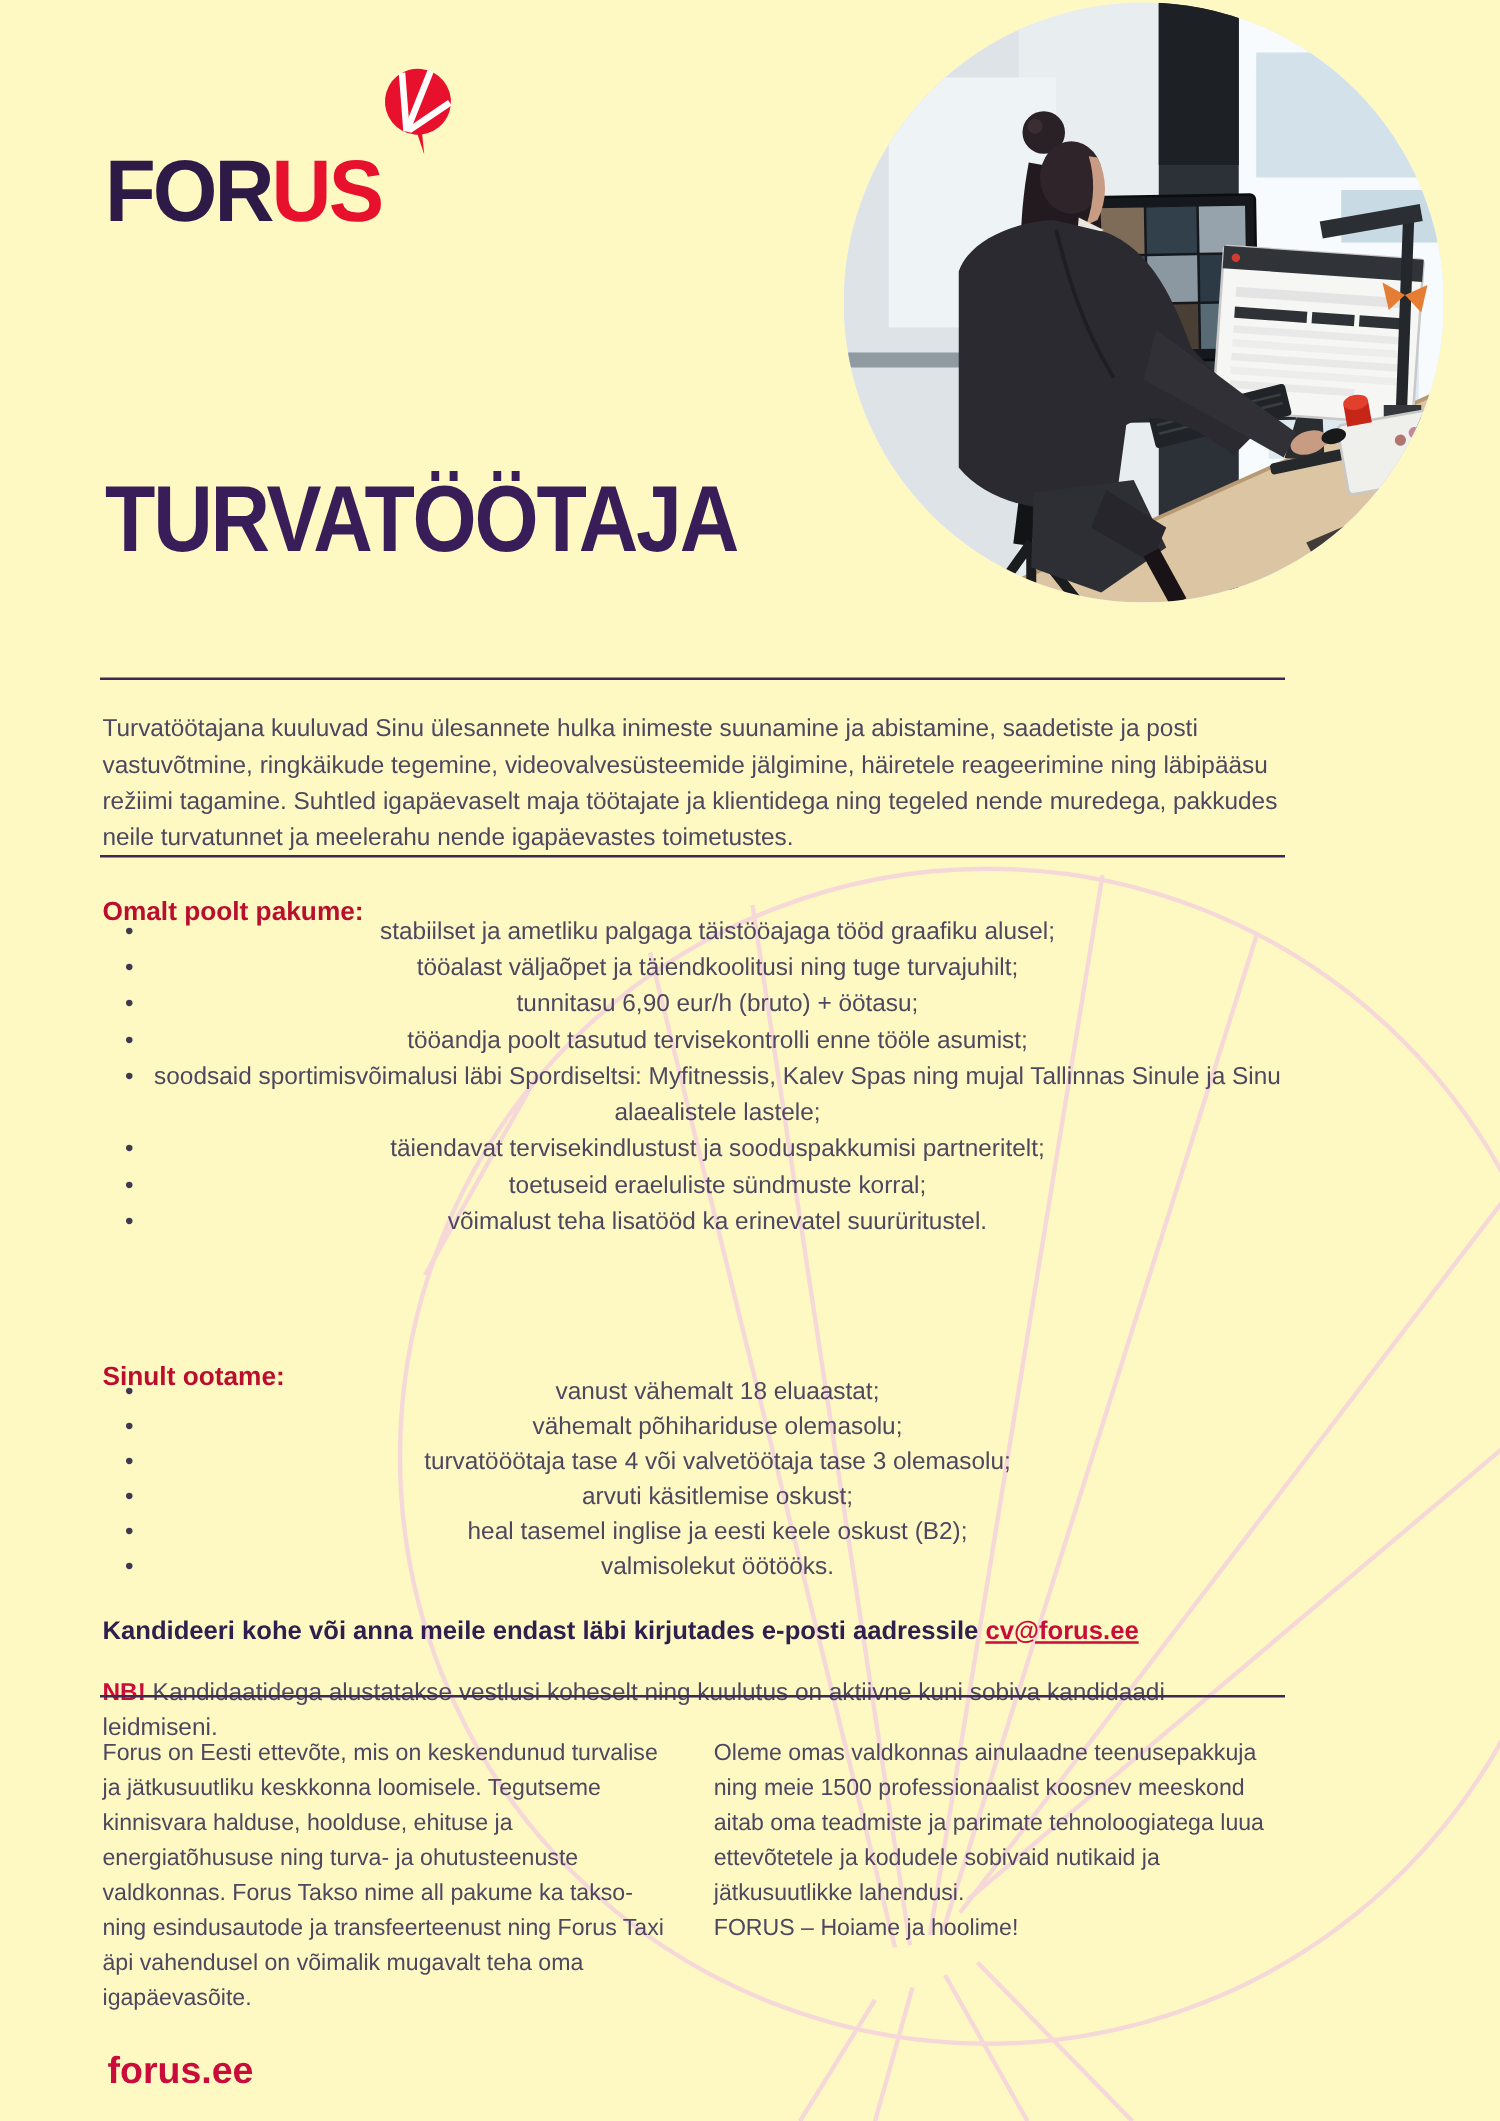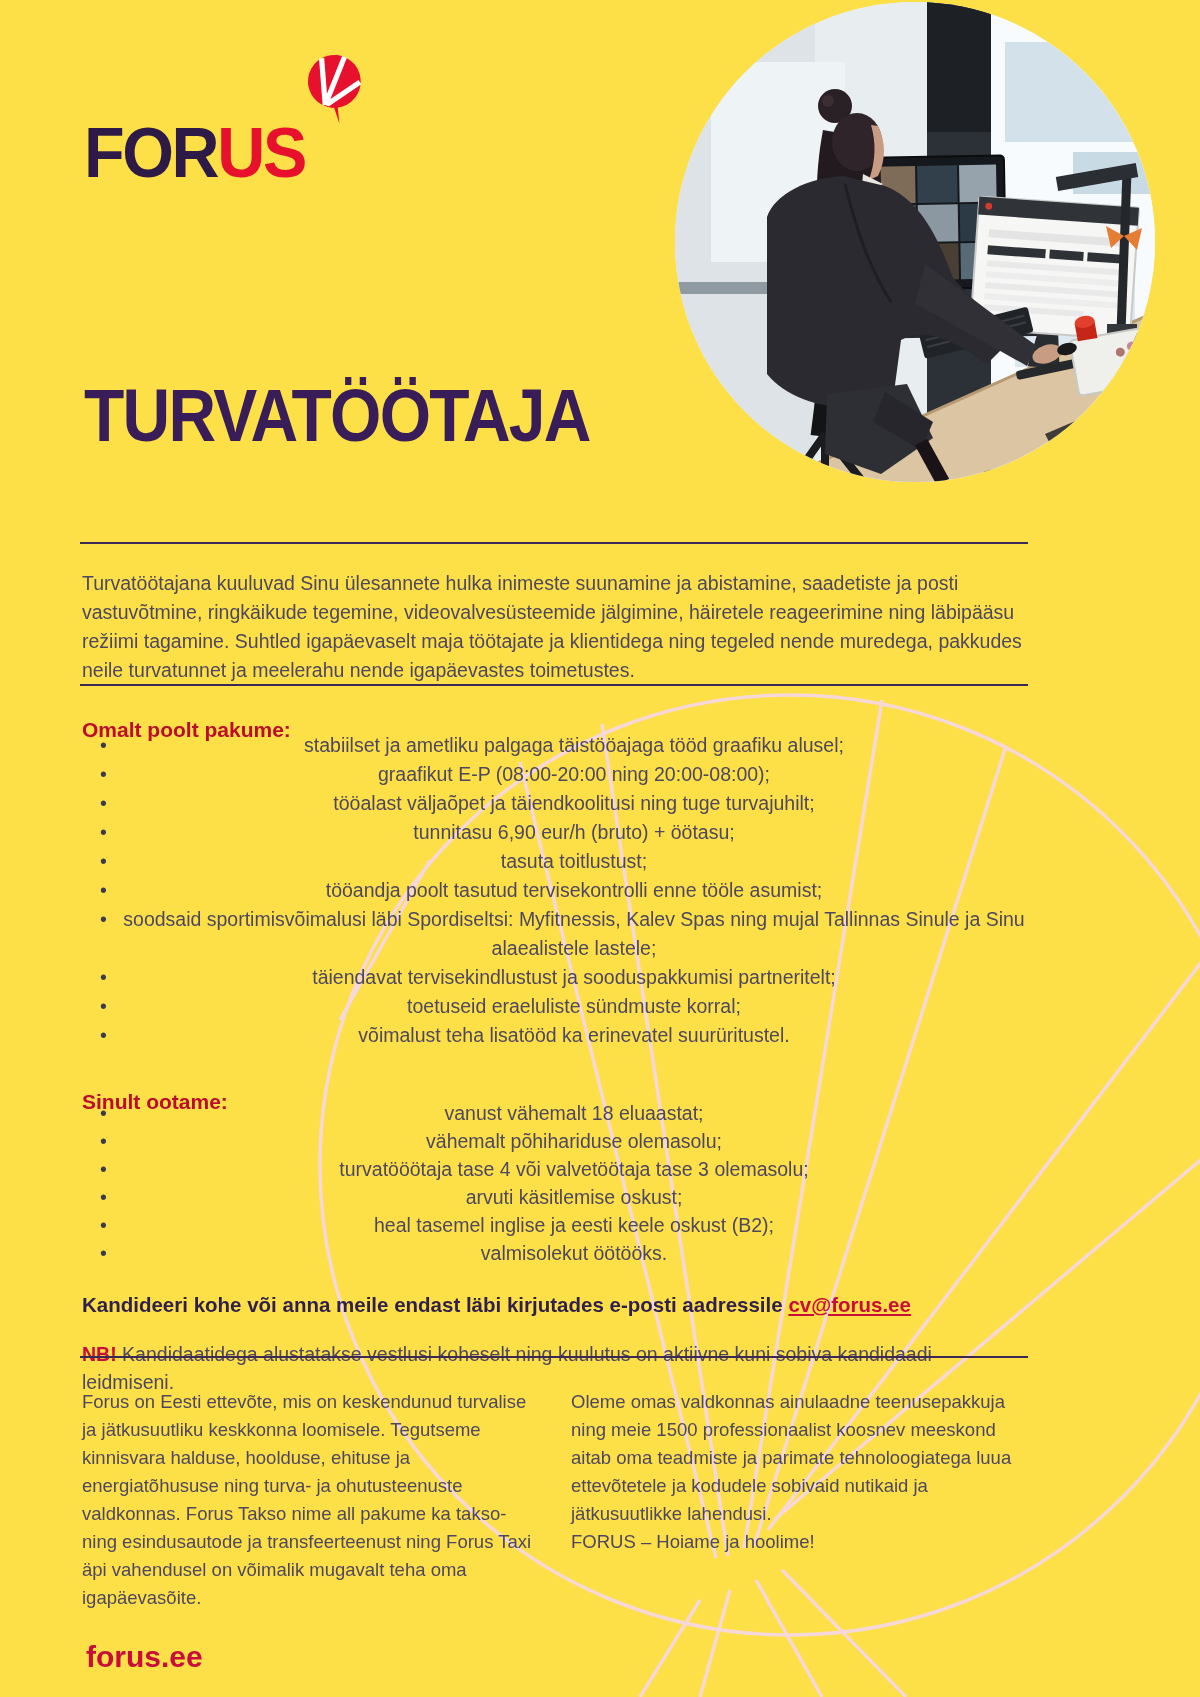--- a/index.html
+++ b/index.html
@@ -1,18 +1,18 @@
 <!DOCTYPE html>
 <html><head>
 <meta charset="utf-8">
 <style>
   html,body{margin:0;padding:0;background:#888;}
   .page{
     position:relative;width:1200px;height:1697px;margin:0 auto;
-    background:#fde047;overflow:hidden;
+    background:#fef9c3;overflow:hidden;
     font-family:"Liberation Sans",sans-serif;color:#4e4760;
   }
   
   #watermark{position:absolute;left:0;top:0;width:1200px;height:1697px;pointer-events:none;}
   
   #logo-text{position:absolute;left:84px;top:118px;font-size:70px;font-weight:bold;
     letter-spacing:-2.5px;line-height:1;transform:scaleX(.95);transform-origin:left top;white-space:nowrap;}
   #logo-text .for{color:#2d1a47;}
   #logo-text .us{color:#e8112d;}
   #logo-icon{position:absolute;left:302px;top:50px;width:66px;height:78px;}
@@ -182,24 +182,22 @@
 
   <h1 id="title">TURVATÖÖTAJA</h1>
 
   <div id="hr1" class="rule"></div>
   <p id="intro">Turvatöötajana kuuluvad Sinu ülesannete hulka inimeste suunamine ja abistamine, saadetiste ja posti vastuvõtmine, ringkäikude tegemine, videovalvesüsteemide jälgimine, häiretele reageerimine ning läbipääsu režiimi tagamine. Suhtled igapäevaselt maja töötajate ja klientidega ning tegeled nende muredega, pakkudes neile turvatunnet ja meelerahu nende igapäevastes toimetustes.</p>
   <div id="hr2" class="rule"></div>
 
   <h3 id="offers-h" class="sec-h">Omalt poolt pakume:</h3>
   <ul id="offers-list" class="bullets">
       <li>stabiilset ja ametliku palgaga täistööajaga tööd graafiku alusel;</li>
-      <li>graafikut E-P (08:00-20:00 ning 20:00-08:00);</li>
       <li>tööalast väljaõpet ja täiendkoolitusi ning tuge turvajuhilt;</li>
       <li>tunnitasu 6,90 eur/h (bruto) + öötasu;</li>
-      <li>tasuta toitlustust;</li>
       <li>tööandja poolt tasutud tervisekontrolli enne tööle asumist;</li>
       <li>soodsaid sportimisvõimalusi läbi Spordiseltsi: Myfitnessis, Kalev Spas ning mujal Tallinnas Sinule ja Sinu alaealistele lastele;</li>
       <li>täiendavat tervisekindlustust ja sooduspakkumisi partneritelt;</li>
       <li>toetuseid eraeluliste sündmuste korral;</li>
       <li>võimalust teha lisatööd ka erinevatel suurüritustel.</li>
     </ul>
 
   <h3 id="expect-h" class="sec-h">Sinult ootame:</h3>
   <ul id="expect-list" class="bullets">
       <li>vanust vähemalt 18 eluaastat;</li>

